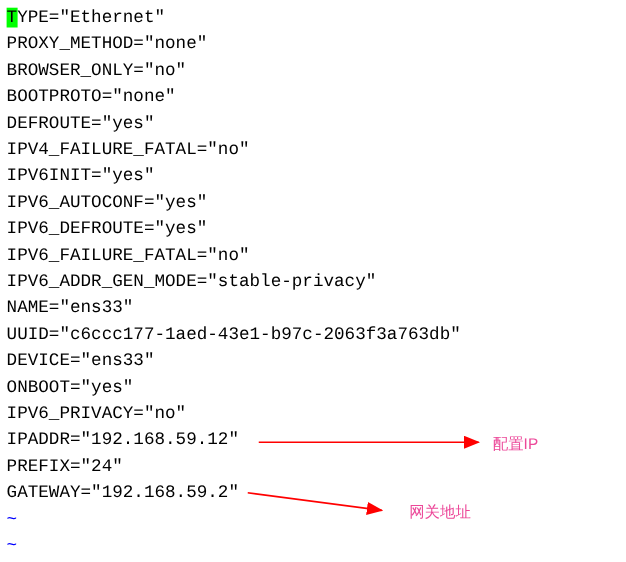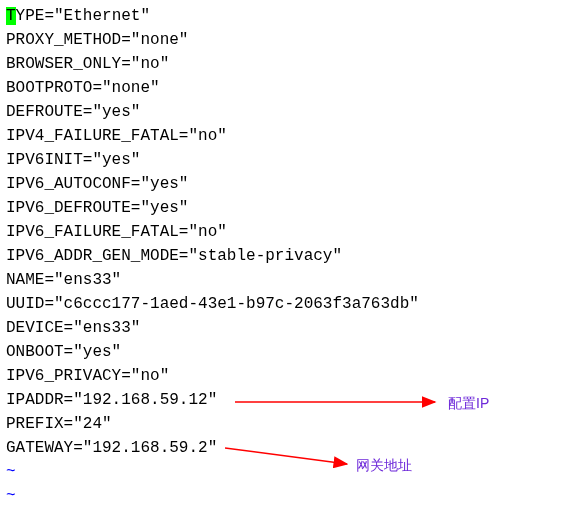--- a/index.html
+++ b/index.html
@@ -15,21 +15,21 @@
       height: 511px;
     }
     .line { white-space: pre; }
     .cursor-char {
       background: #00ff00;
       color: #000000;
     }
     .tilde { color: #0000ff; }
     .annotation {
       position: absolute;
-      color: #6d28d9;
+      color: #ec4899;
       font-size: 14px;
       font-family: "Microsoft YaHei", "SimSun", sans-serif;
       pointer-events: none;
     }
     .arrow {
       position: absolute;
       pointer-events: none;
     }
   </style>
 </head>
@@ -71,13 +71,13 @@
 <div class="annotation" style="left:448px; top:393px;">配置IP</div>
 
 <svg class="arrow" style="left:225px; top:442px; width:130px; height:30px;">
   <defs>
     <marker id="ah2" markerWidth="10" markerHeight="8" refX="9" refY="4" orient="auto">
       <path d="M0,0 L10,4 L0,8 Z" fill="#ff0000"></path>
     </marker>
   </defs>
   <line x1="0" y1="6" x2="122" y2="22" stroke="#ff0000" stroke-width="1.5" marker-end="url(#ah2)"></line>
 </svg>
-<div class="annotation" style="left:356px; top:455px;">网关地址</div>
+<div class="annotation" style="left:372px; top:455px;">网关地址</div>
 
 </body></html>

